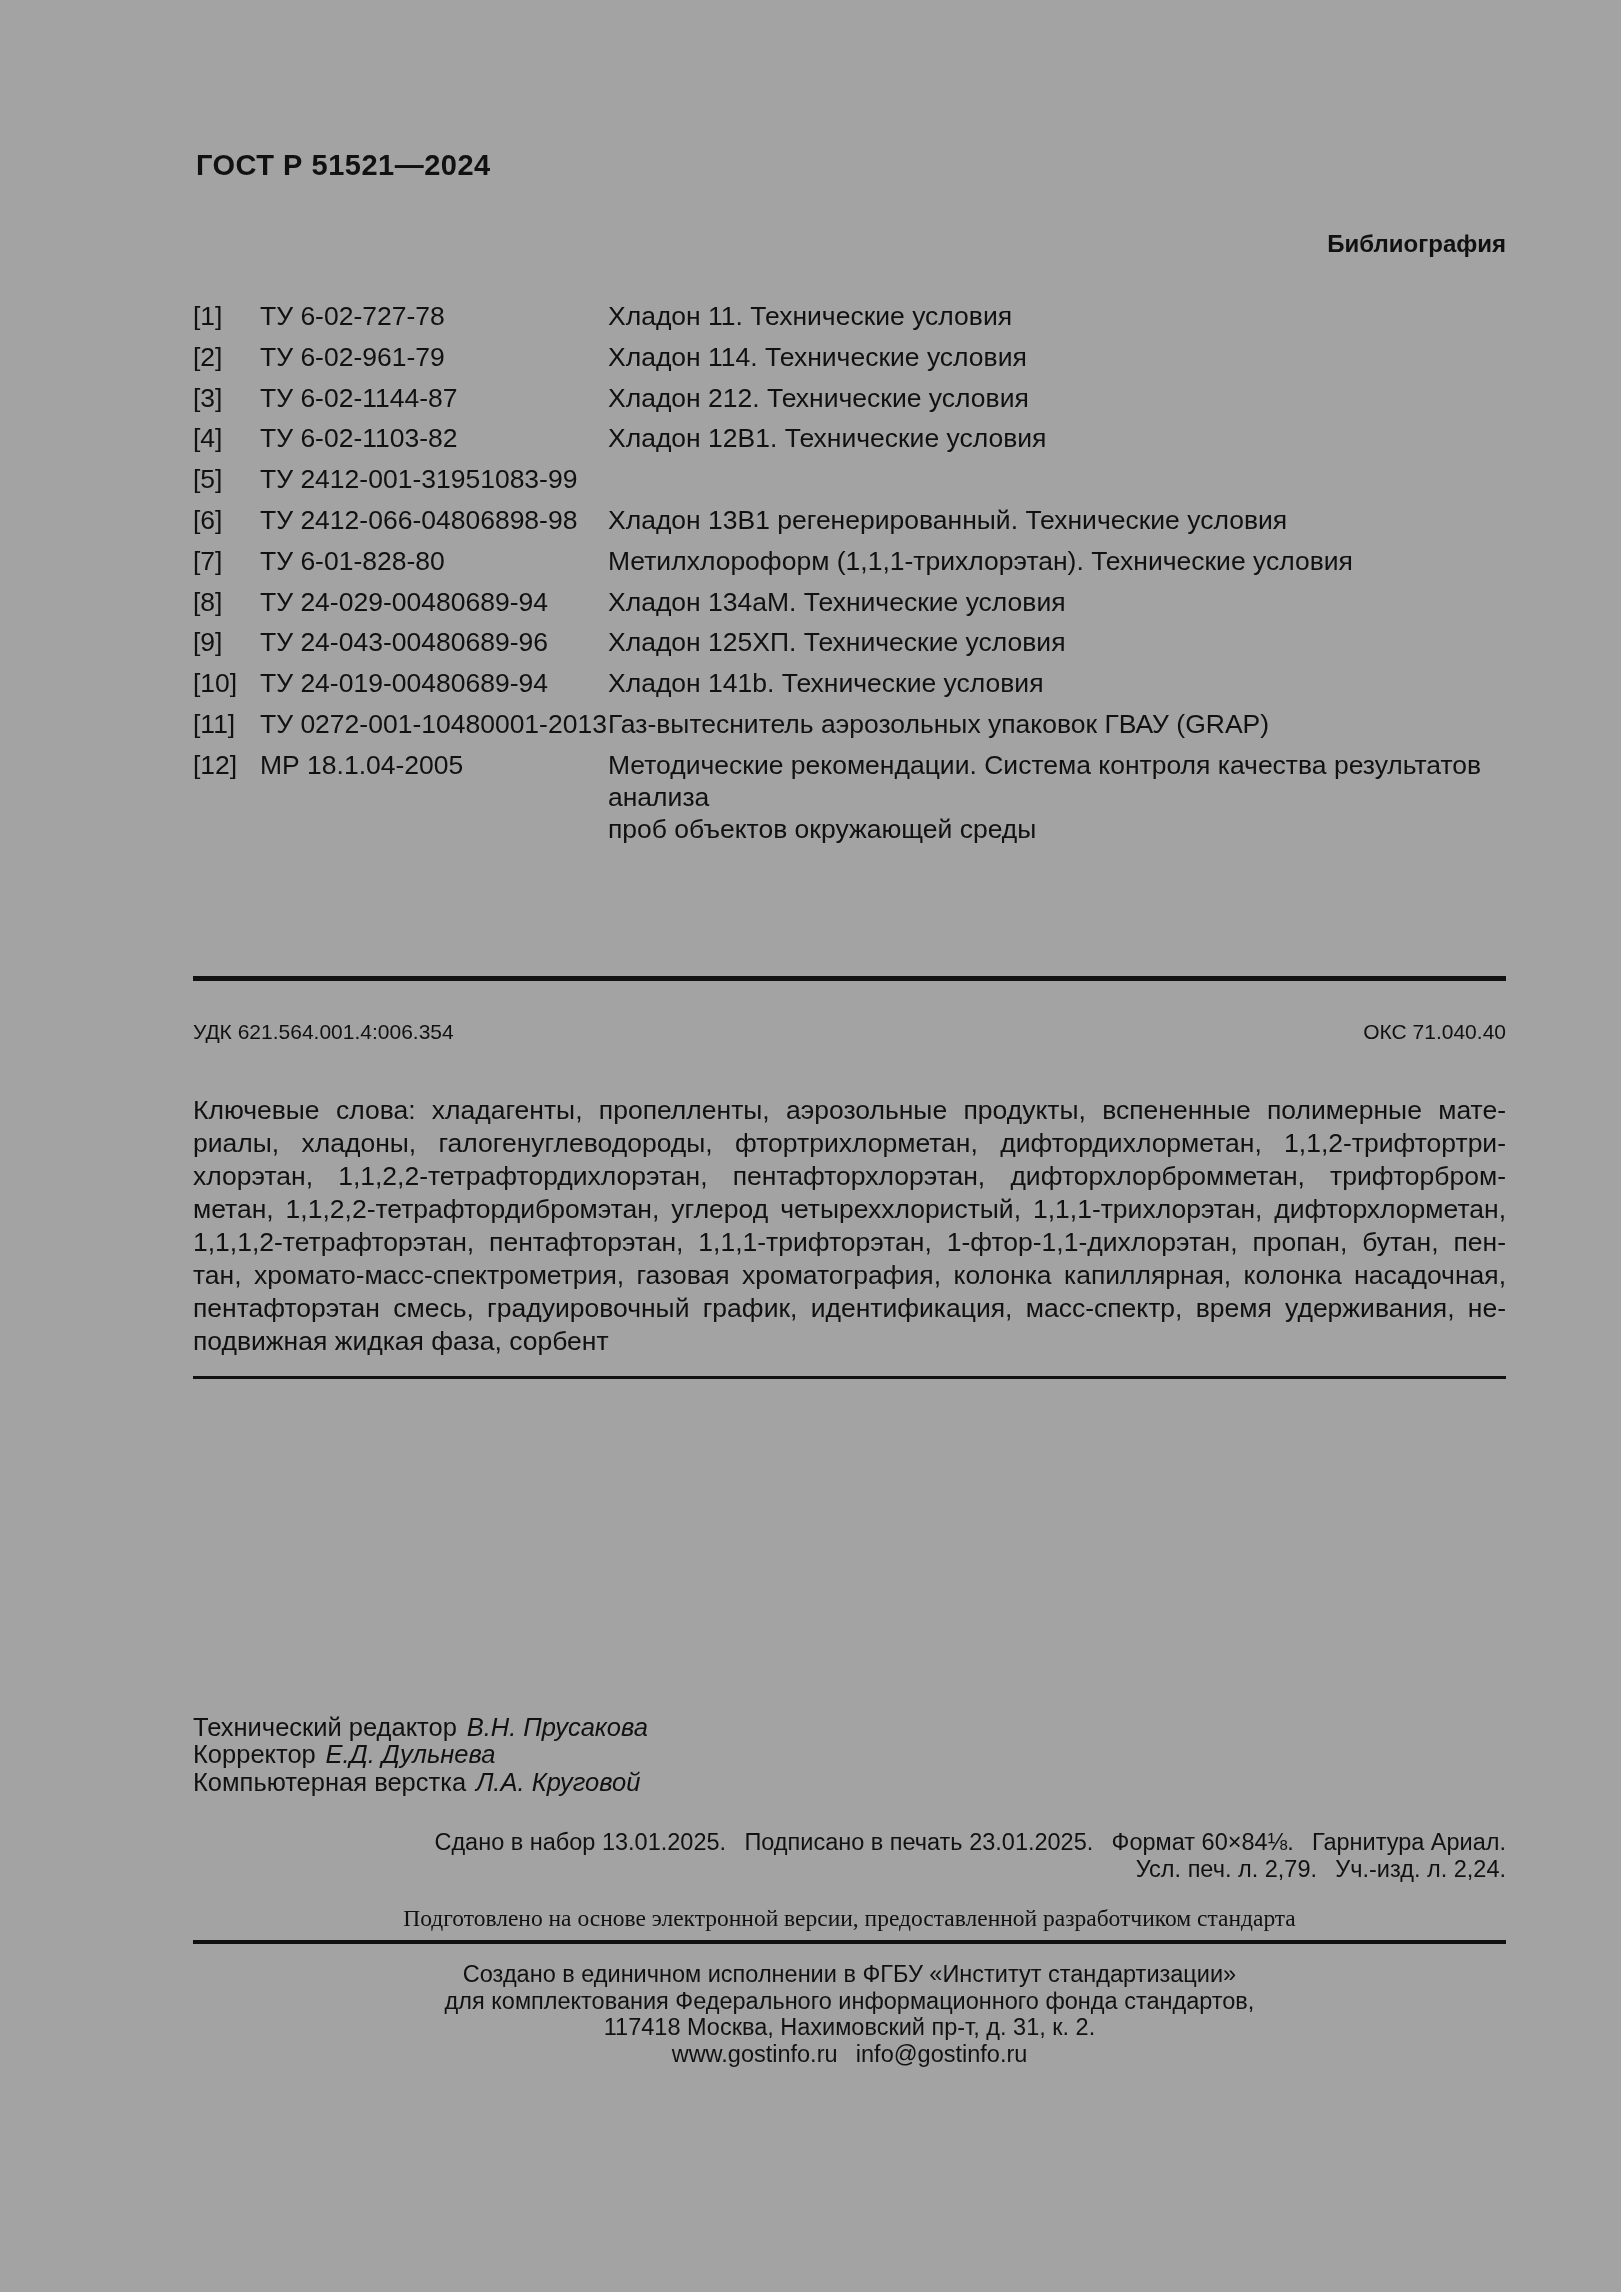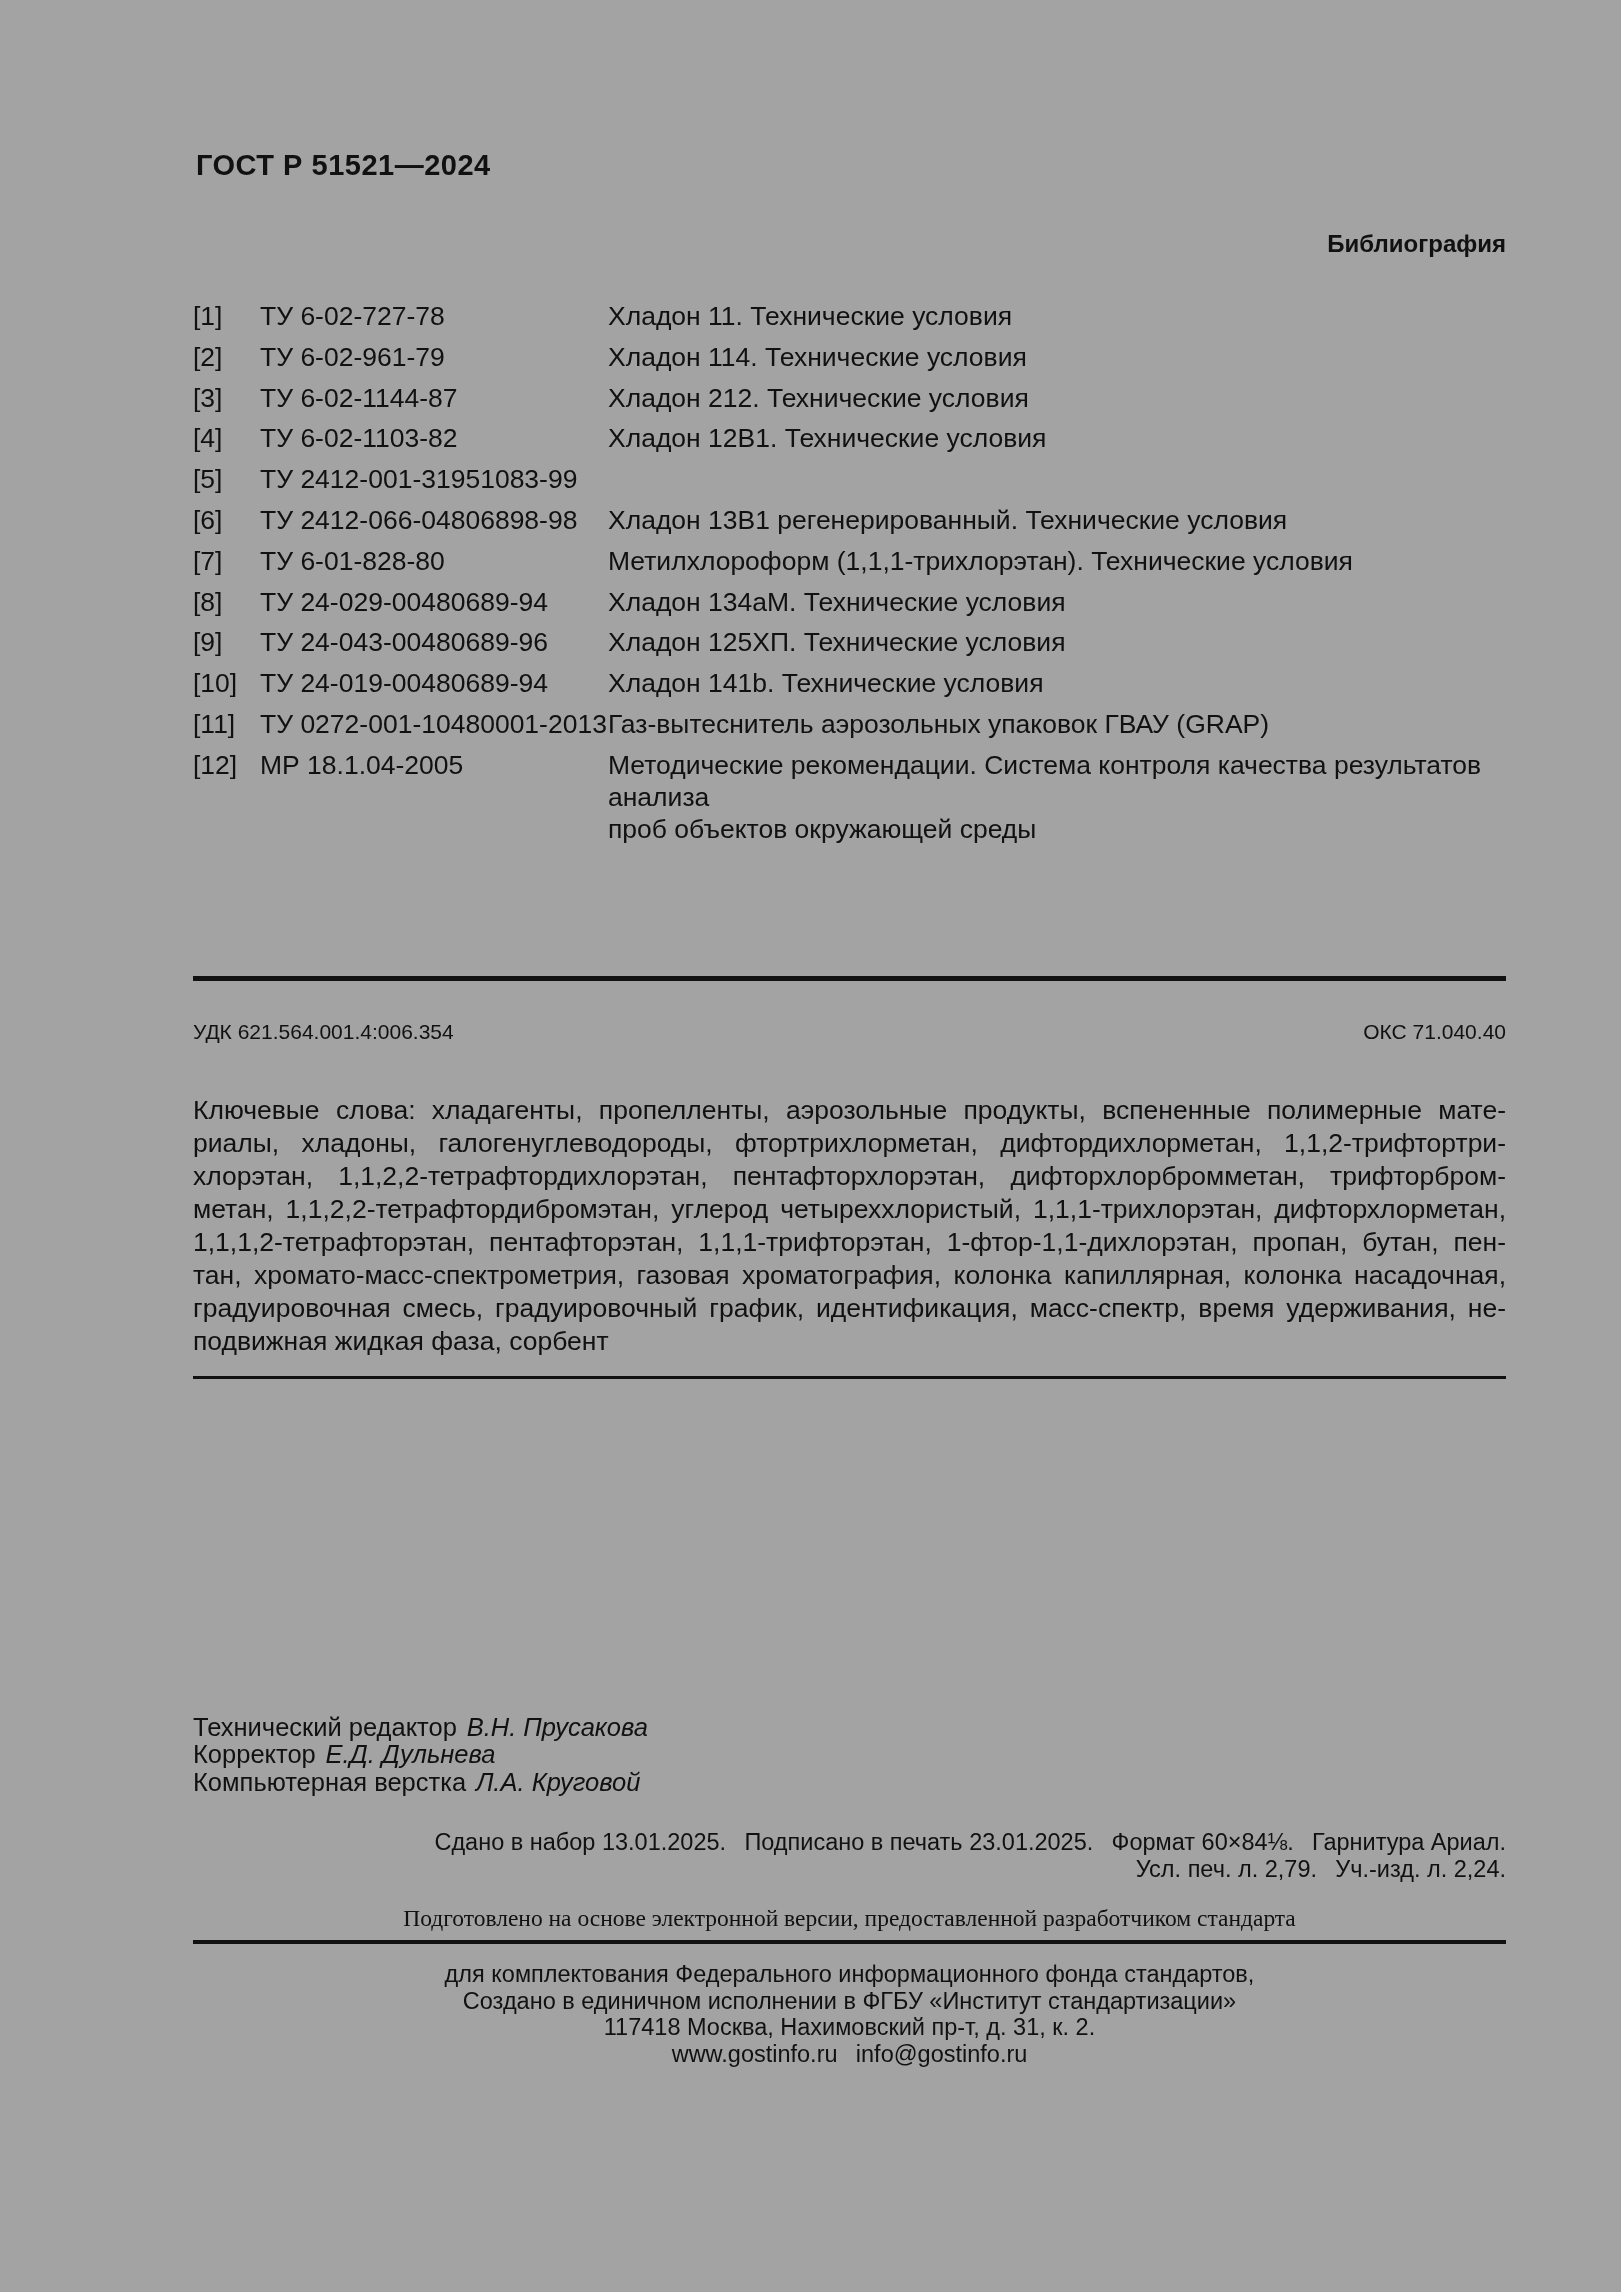--- a/index.html
+++ b/index.html
@@ -143,21 +143,21 @@
     <span>ОКС 71.040.40</span>
   </div>
 
   <div class="keywords">
     <div class="kw-line kw-just">Ключевые слова: хладагенты, пропелленты, аэрозольные продукты, вспененные полимерные мате-</div>
     <div class="kw-line kw-just">риалы, хладоны, галогенуглеводороды, фтортрихлорметан, дифтордихлорметан, 1,1,2-трифтортри-</div>
     <div class="kw-line kw-just">хлорэтан, 1,1,2,2-тетрафтордихлорэтан, пентафторхлорэтан, дифторхлорбромметан, трифторбром-</div>
     <div class="kw-line kw-just">метан, 1,1,2,2-тетрафтордибромэтан, углерод четыреххлористый, 1,1,1-трихлорэтан, дифторхлорметан,</div>
     <div class="kw-line kw-just">1,1,1,2-тетрафторэтан, пентафторэтан, 1,1,1-трифторэтан, 1-фтор-1,1-дихлорэтан, пропан, бутан, пен-</div>
     <div class="kw-line kw-just">тан, хромато-масс-спектрометрия, газовая хроматография, колонка капиллярная, колонка насадочная,</div>
-    <div class="kw-line kw-just">градуировочная смесь, градуировочный график, идентификация, масс-спектр, время удерживания, не-</div>
+    <div class="kw-line kw-just">пентафторэтан смесь, градуировочный график, идентификация, масс-спектр, время удерживания, не-</div>
     <div class="kw-line">подвижная жидкая фаза, сорбент</div>
   </div>
 
   <div class="rule rule-middle"></div>
 
   <div class="credits">
     <div>
       <span>Технический редактор</span><span class="credit-name">В.Н. Прусакова</span>
     </div>
     <div>
@@ -171,20 +171,20 @@
   <div class="imprint">
     <div>Сдано в набор 13.01.2025.  Подписано в печать 23.01.2025.  Формат 60×84⅛.  Гарнитура Ариал.</div>
     <div>Усл. печ. л. 2,79.  Уч.-изд. л. 2,24.</div>
   </div>
 
   <div class="prepared-note">Подготовлено на основе электронной версии, предоставленной разработчиком стандарта</div>
 
   <div class="rule rule-bottom"></div>
 
   <div class="footer-block">
+    <div>Создано в единичном исполнении в ФГБУ «Институт стандартизации»</div>
     <div>для комплектования Федерального информационного фонда стандартов,</div>
-    <div>Создано в единичном исполнении в ФГБУ «Институт стандартизации»</div>
     <div>117418 Москва, Нахимовский пр-т, д. 31, к. 2.</div>
     <div>www.gostinfo.ru  info@gostinfo.ru</div>
   </div>
 
 </div>
 
 
 </body></html>

